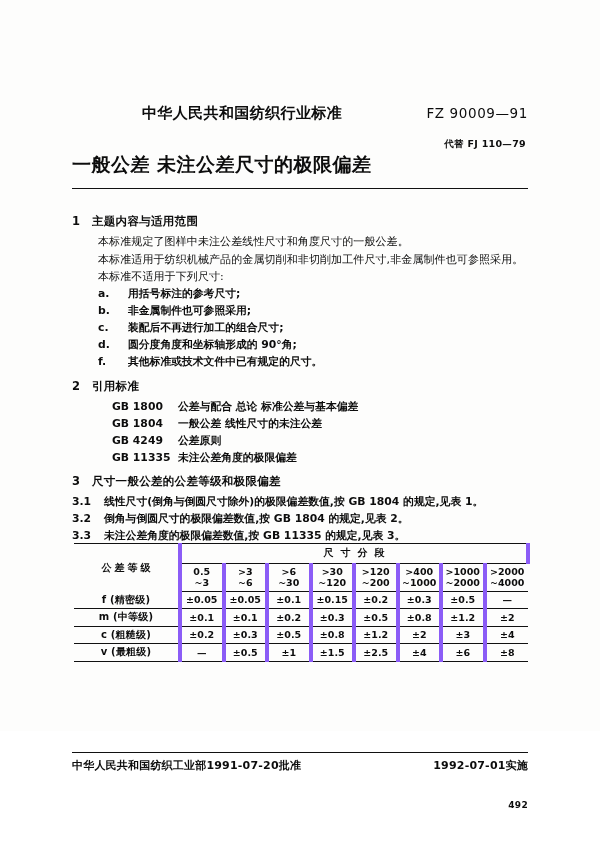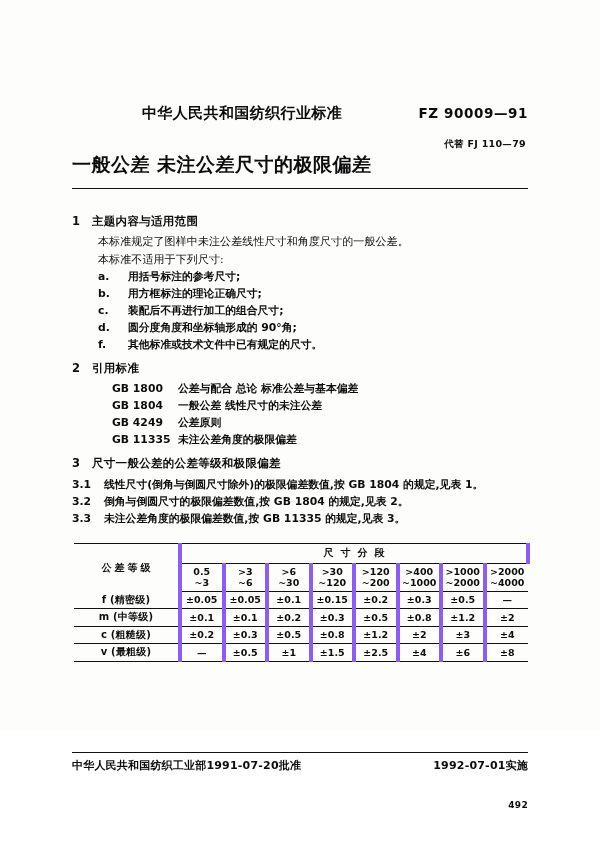--- a/index.html
+++ b/index.html
@@ -43,21 +43,21 @@
     font-size: 15px;
     font-weight: bold;
     letter-spacing: 0.4px;
     white-space: nowrap;
   }
   .std-number {
     position: absolute;
     right: 0;
     top: 1px;
     font-size: 13.5px;
-    font-weight: bold;
+    font-weight: normal;
     letter-spacing: 0.6px;
     white-space: nowrap;
   }
   .doc-title-row {
     position: relative;
     height: 34px;
     margin-top: 18px;
   }
   .doc-title {
     position: absolute;
@@ -268,27 +268,28 @@
     </div>
   </div>
   <div class="rule-top"></div>
 
   <div class="body">
 
     <div class="sec-head">
       <span class="num">1</span><span>主题内容与适用范围</span>
     </div>
     <div class="para">本标准规定了图样中未注公差线性尺寸和角度尺寸的一般公差。</div>
+    <div class="para">本标准适用于纺织机械产品的金属切削和非切削加工件尺寸,非金属制件也可参照采用。</div>
     <div class="para">本标准不适用于下列尺寸:</div>
 
     <div class="list-item">
       <span class="lbl">a.</span><span>用括号标注的参考尺寸;</span>
     </div>
     <div class="list-item">
-      <span class="lbl">b.</span><span>用方框标注的理论正确尺寸;</span>
+      <span class="lbl">b.</span><span>非金属制件也可参照采用;</span>
     </div>
     <div class="list-item">
       <span class="lbl">c.</span><span>装配后不再进行加工的组合尺寸;</span>
     </div>
     <div class="list-item">
       <span class="lbl">d.</span><span>圆分度角度和坐标轴形成的 90°角;</span>
     </div>
     <div class="list-item">
       <span class="lbl">f.</span><span>其他标准或技术文件中已有规定的尺寸。</span>
     </div>

